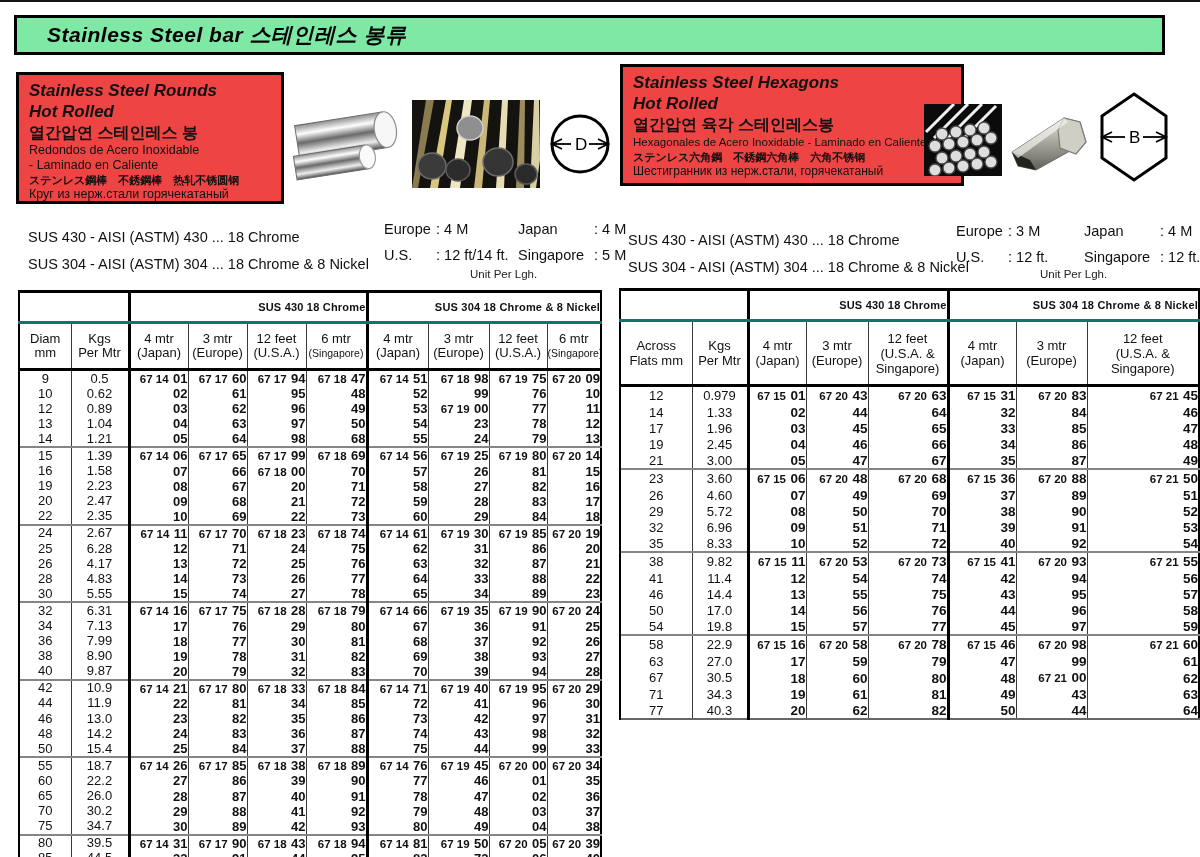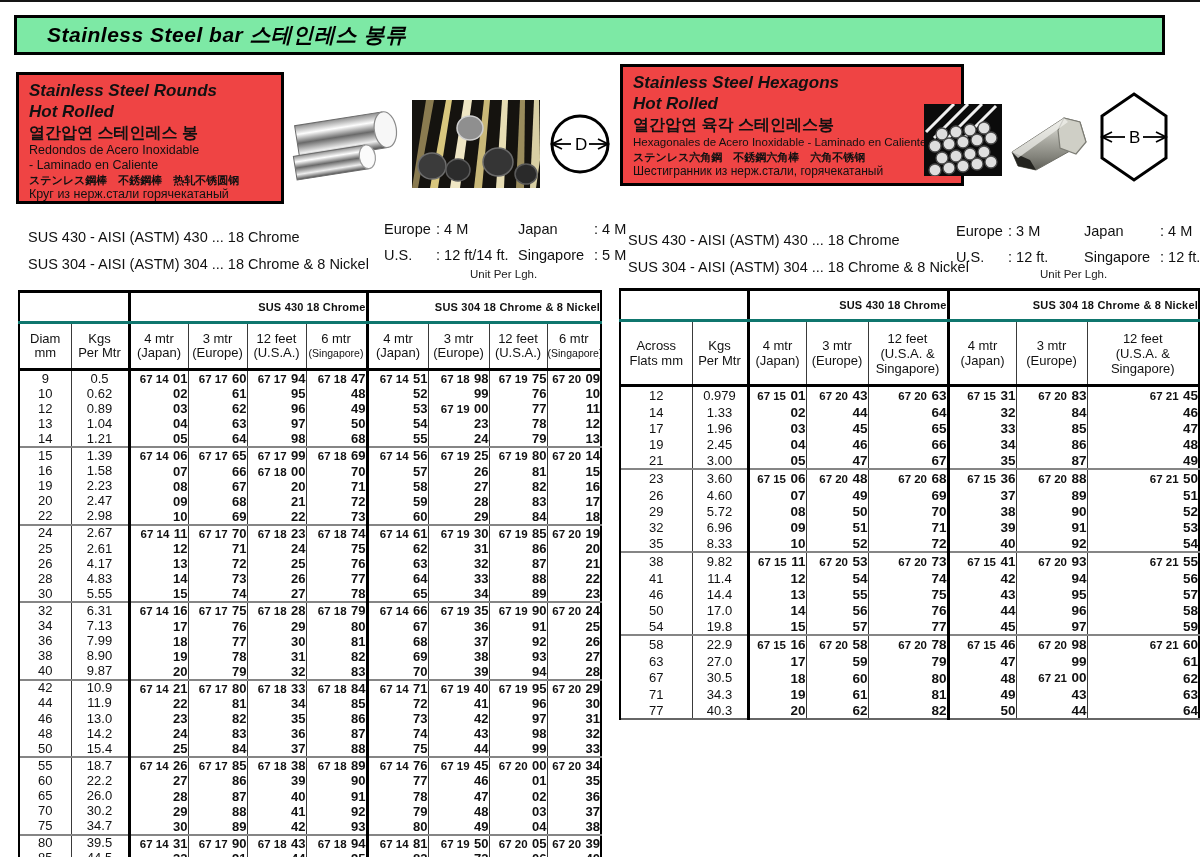--- a/index.html
+++ b/index.html
@@ -352,21 +352,21 @@
             <td class="c-pn"><span class="sfx">68</span></td>
             <td class="c-pn"><span class="sfx">21</span></td>
             <td class="c-pn"><span class="sfx">72</span></td>
             <td class="c-pn tl"><span class="sfx">59</span></td>
             <td class="c-pn"><span class="sfx">28</span></td>
             <td class="c-pn"><span class="sfx">83</span></td>
             <td class="c-pn"><span class="sfx">17</span></td>
           </tr>
           <tr>
             <td class="c-diam">22</td>
-            <td class="c-kgs">2.98</td>
+            <td class="c-kgs">2.35</td>
             <td class="c-pn tl"><span class="sfx">10</span></td>
             <td class="c-pn"><span class="sfx">69</span></td>
             <td class="c-pn"><span class="sfx">22</span></td>
             <td class="c-pn"><span class="sfx">73</span></td>
             <td class="c-pn tl"><span class="sfx">60</span></td>
             <td class="c-pn"><span class="sfx">29</span></td>
             <td class="c-pn"><span class="sfx">84</span></td>
             <td class="c-pn"><span class="sfx">18</span></td>
           </tr>
           <tr class="gfirst">
@@ -376,21 +376,21 @@
             <td class="c-pn"><span class="pfx">67 17</span> <span class="sfx">70</span></td>
             <td class="c-pn"><span class="pfx">67 18</span> <span class="sfx">23</span></td>
             <td class="c-pn"><span class="pfx">67 18</span> <span class="sfx">74</span></td>
             <td class="c-pn tl"><span class="pfx">67 14</span> <span class="sfx">61</span></td>
             <td class="c-pn"><span class="pfx">67 19</span> <span class="sfx">30</span></td>
             <td class="c-pn"><span class="pfx">67 19</span> <span class="sfx">85</span></td>
             <td class="c-pn"><span class="pfx">67 20</span> <span class="sfx">19</span></td>
           </tr>
           <tr>
             <td class="c-diam">25</td>
-            <td class="c-kgs">2.61</td>
+            <td class="c-kgs">6.28</td>
             <td class="c-pn tl"><span class="sfx">12</span></td>
             <td class="c-pn"><span class="sfx">71</span></td>
             <td class="c-pn"><span class="sfx">24</span></td>
             <td class="c-pn"><span class="sfx">75</span></td>
             <td class="c-pn tl"><span class="sfx">62</span></td>
             <td class="c-pn"><span class="sfx">31</span></td>
             <td class="c-pn"><span class="sfx">86</span></td>
             <td class="c-pn"><span class="sfx">20</span></td>
           </tr>
           <tr>

